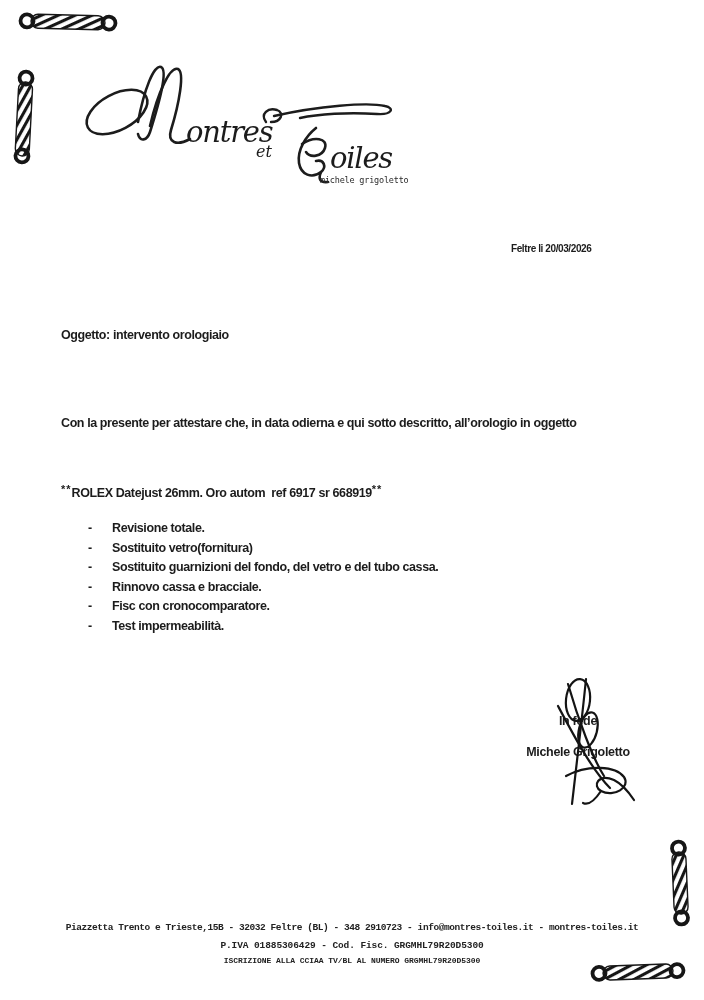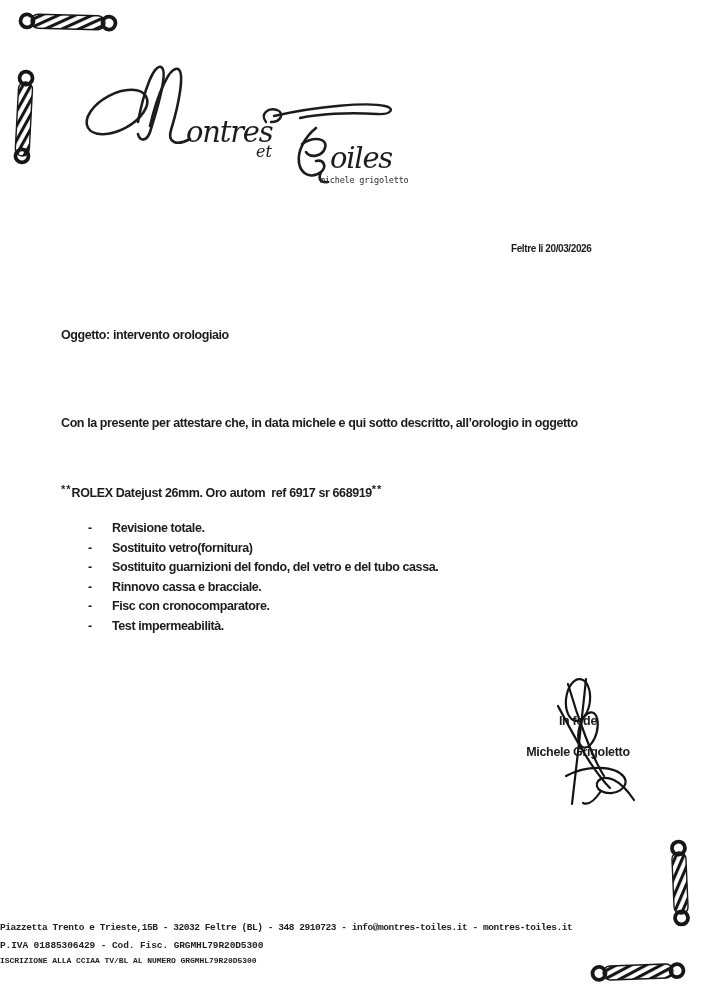--- a/index.html
+++ b/index.html
@@ -19,21 +19,21 @@
   
   .list{left:88px;top:519px;}
   .li{display:flex;line-height:19.6px;}
   .dash{width:24px;flex:0 0 24px;}
   
   .marks{position:relative;top:-4px;font-size:11px;letter-spacing:1px;}
   
   .closing-col{left:518px;width:120px;text-align:center;}
   .closing-line{font-size:12.5px;font-weight:bold;letter-spacing:-0.3px;white-space:nowrap;}
   
-  .footer{left:0;right:0;color:#222;}
+  .footer{left:0;right:0;text-align:center;color:#222;}
   .f1{top:922px;font-family:"Liberation Mono",monospace;font-weight:700;font-size:9.5px;letter-spacing:-0.45px;white-space:pre;}
   .f2{top:940px;font-family:"Liberation Mono",monospace;font-weight:700;font-size:9.5px;letter-spacing:-0.1px;white-space:pre;}
   .f3{top:956px;font-family:"Liberation Mono",monospace;font-weight:700;font-size:8px;letter-spacing:-0.05px;white-space:pre;}
   
   .logo-script{font-family:"DejaVu Serif",serif;font-style:italic;}
   .logo-tag{font-family:"DejaVu Sans Mono",monospace;}
   svg{display:block;}
 </style>
 </head>
 <body>
@@ -94,21 +94,21 @@
   </g>
   <text class="logo-script" x="250" y="108" font-size="29" letter-spacing="-1.2" fill="#1c1c1c">oiles</text>
   <text class="logo-tag" x="240" y="123" font-size="8.5" letter-spacing="-0.2" fill="#2a2a2a">michele grigoletto</text>
 </svg>
 
 <div class="abs bodytext" style="left:511px;top:243px;font-size:10px">Feltre li 20/03/2026</div>
 
 <div class="abs bodytext" style="left:61px;top:328px">Oggetto: intervento orologiaio</div>
 
 <div class="abs" style="left:61px;top:412px">
-  <div class="bodytext para-line">Con la presente per attestare che, in data michele e qui sotto descritto, all’orologio in oggetto</div>
+  <div class="bodytext para-line">Con la presente per attestare che, in data odierna e qui sotto descritto, all’orologio in oggetto</div>
 </div>
 
 <div class="abs bodytext" style="left:61px;top:486px"><span class="marks">**</span><span style="white-space:pre">ROLEX Datejust 26mm. Oro autom  ref 6917 sr 668919</span><span class="marks">**</span></div>
 
 <div class="abs list">
     <div class="li">
     <span class="dash bodytext">-</span>
     <span class="bodytext">Revisione totale.</span>
   </div>
     <div class="li">

